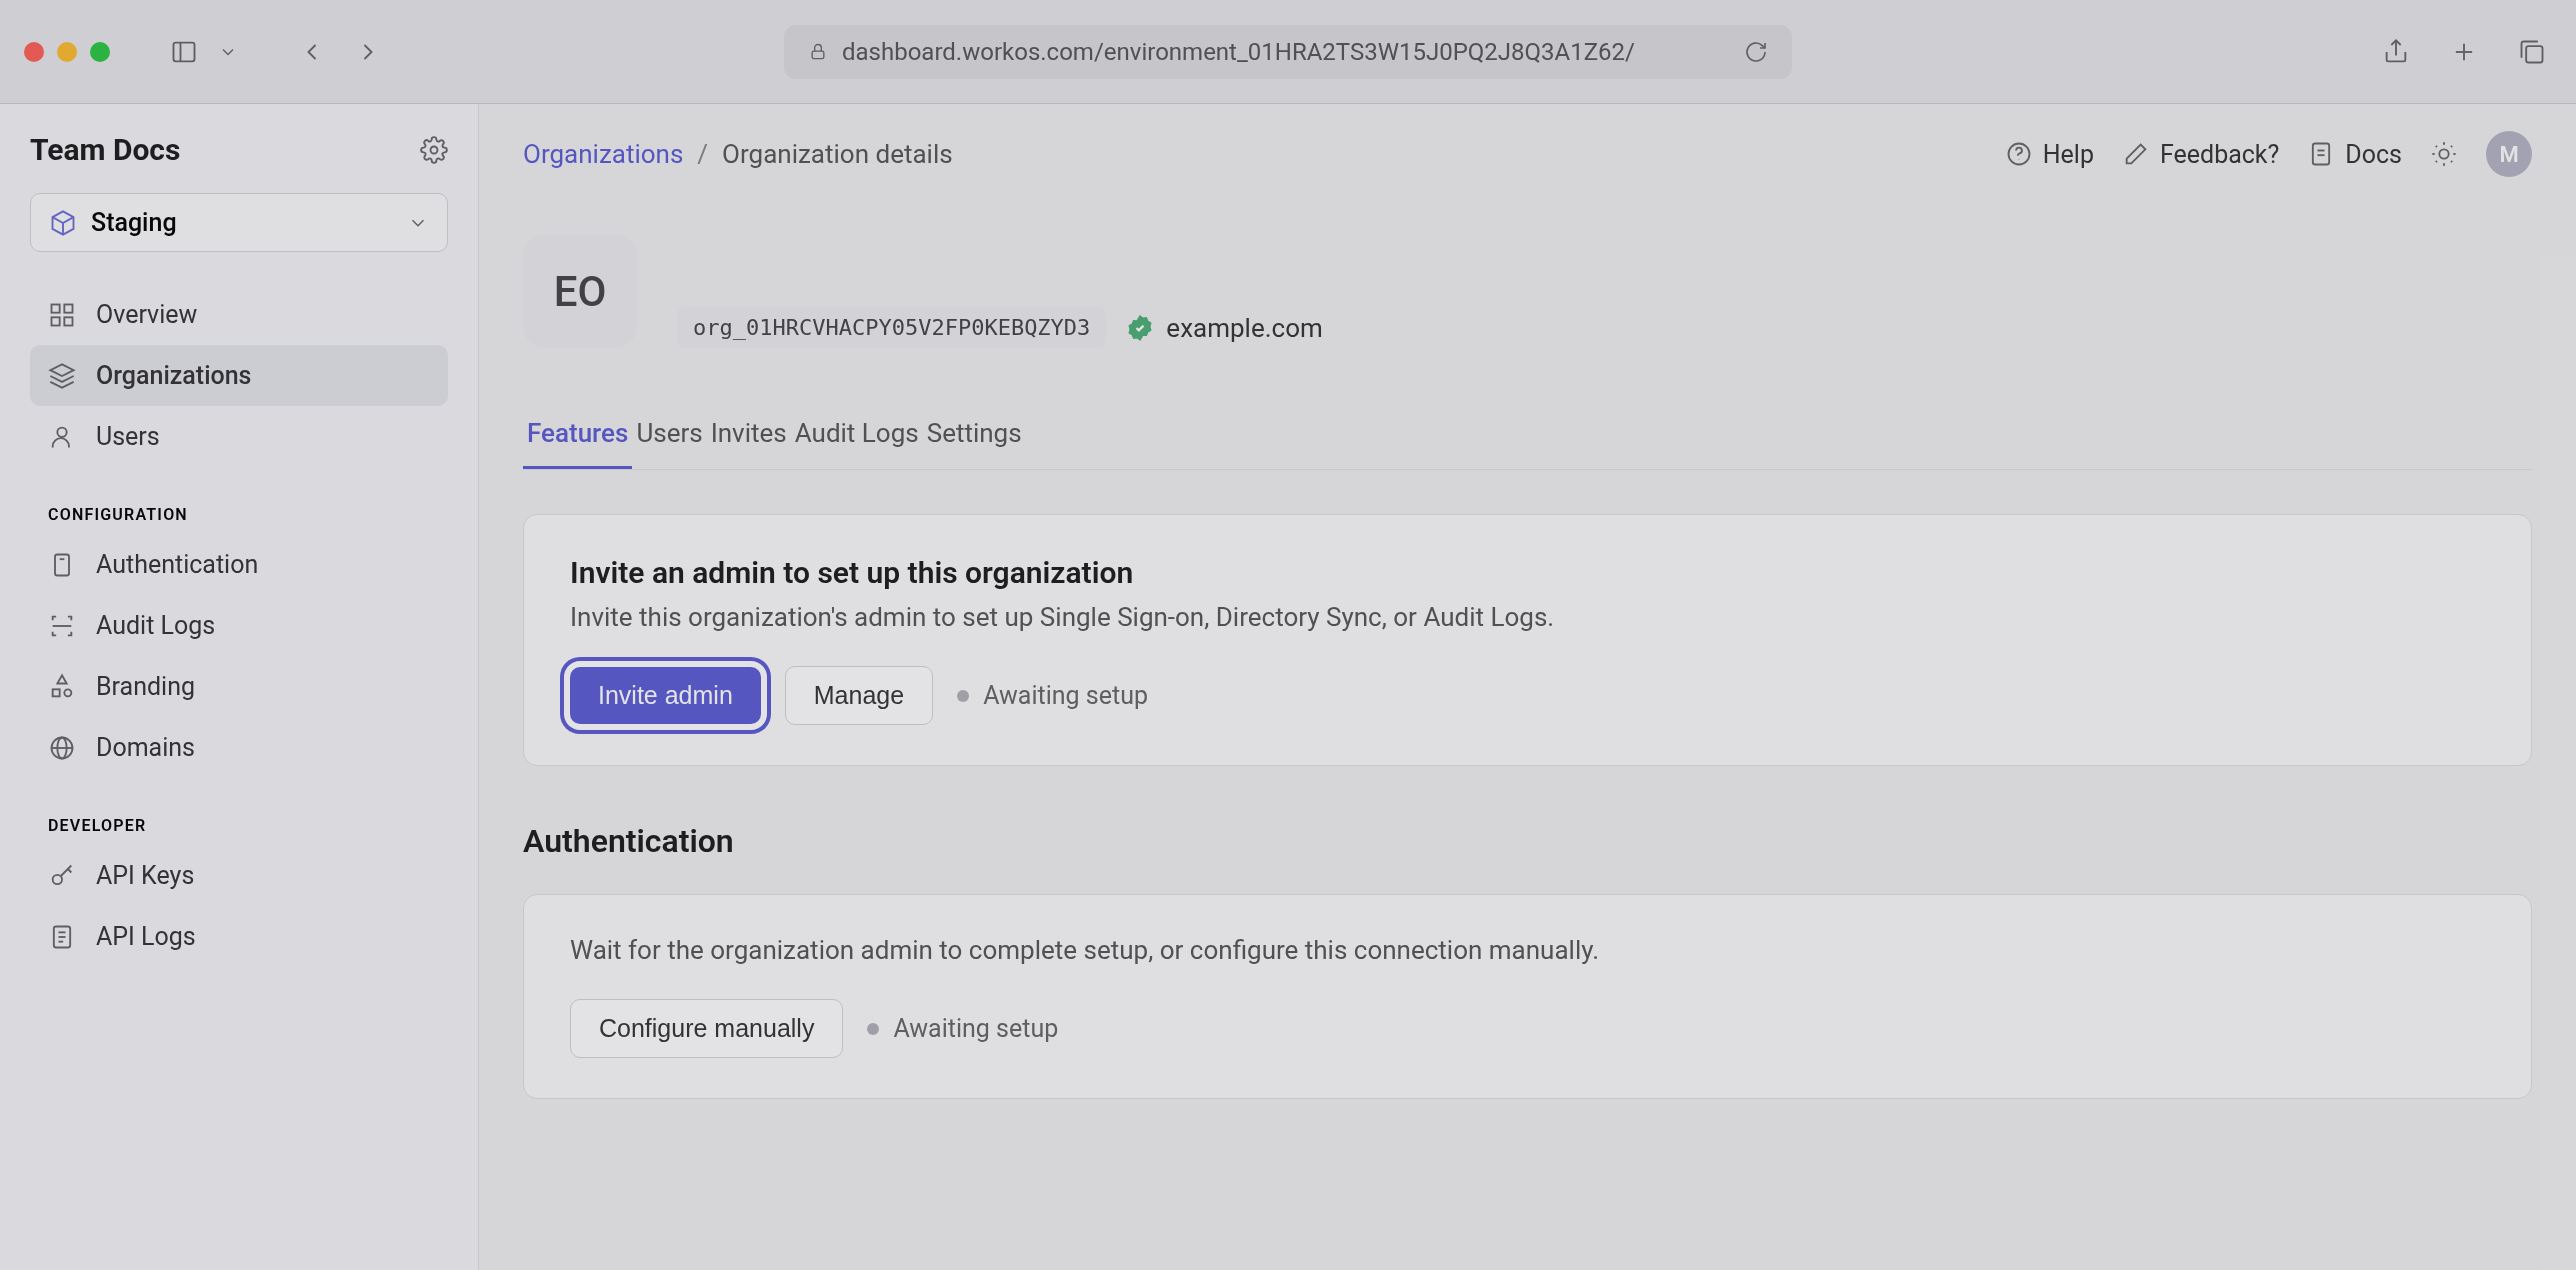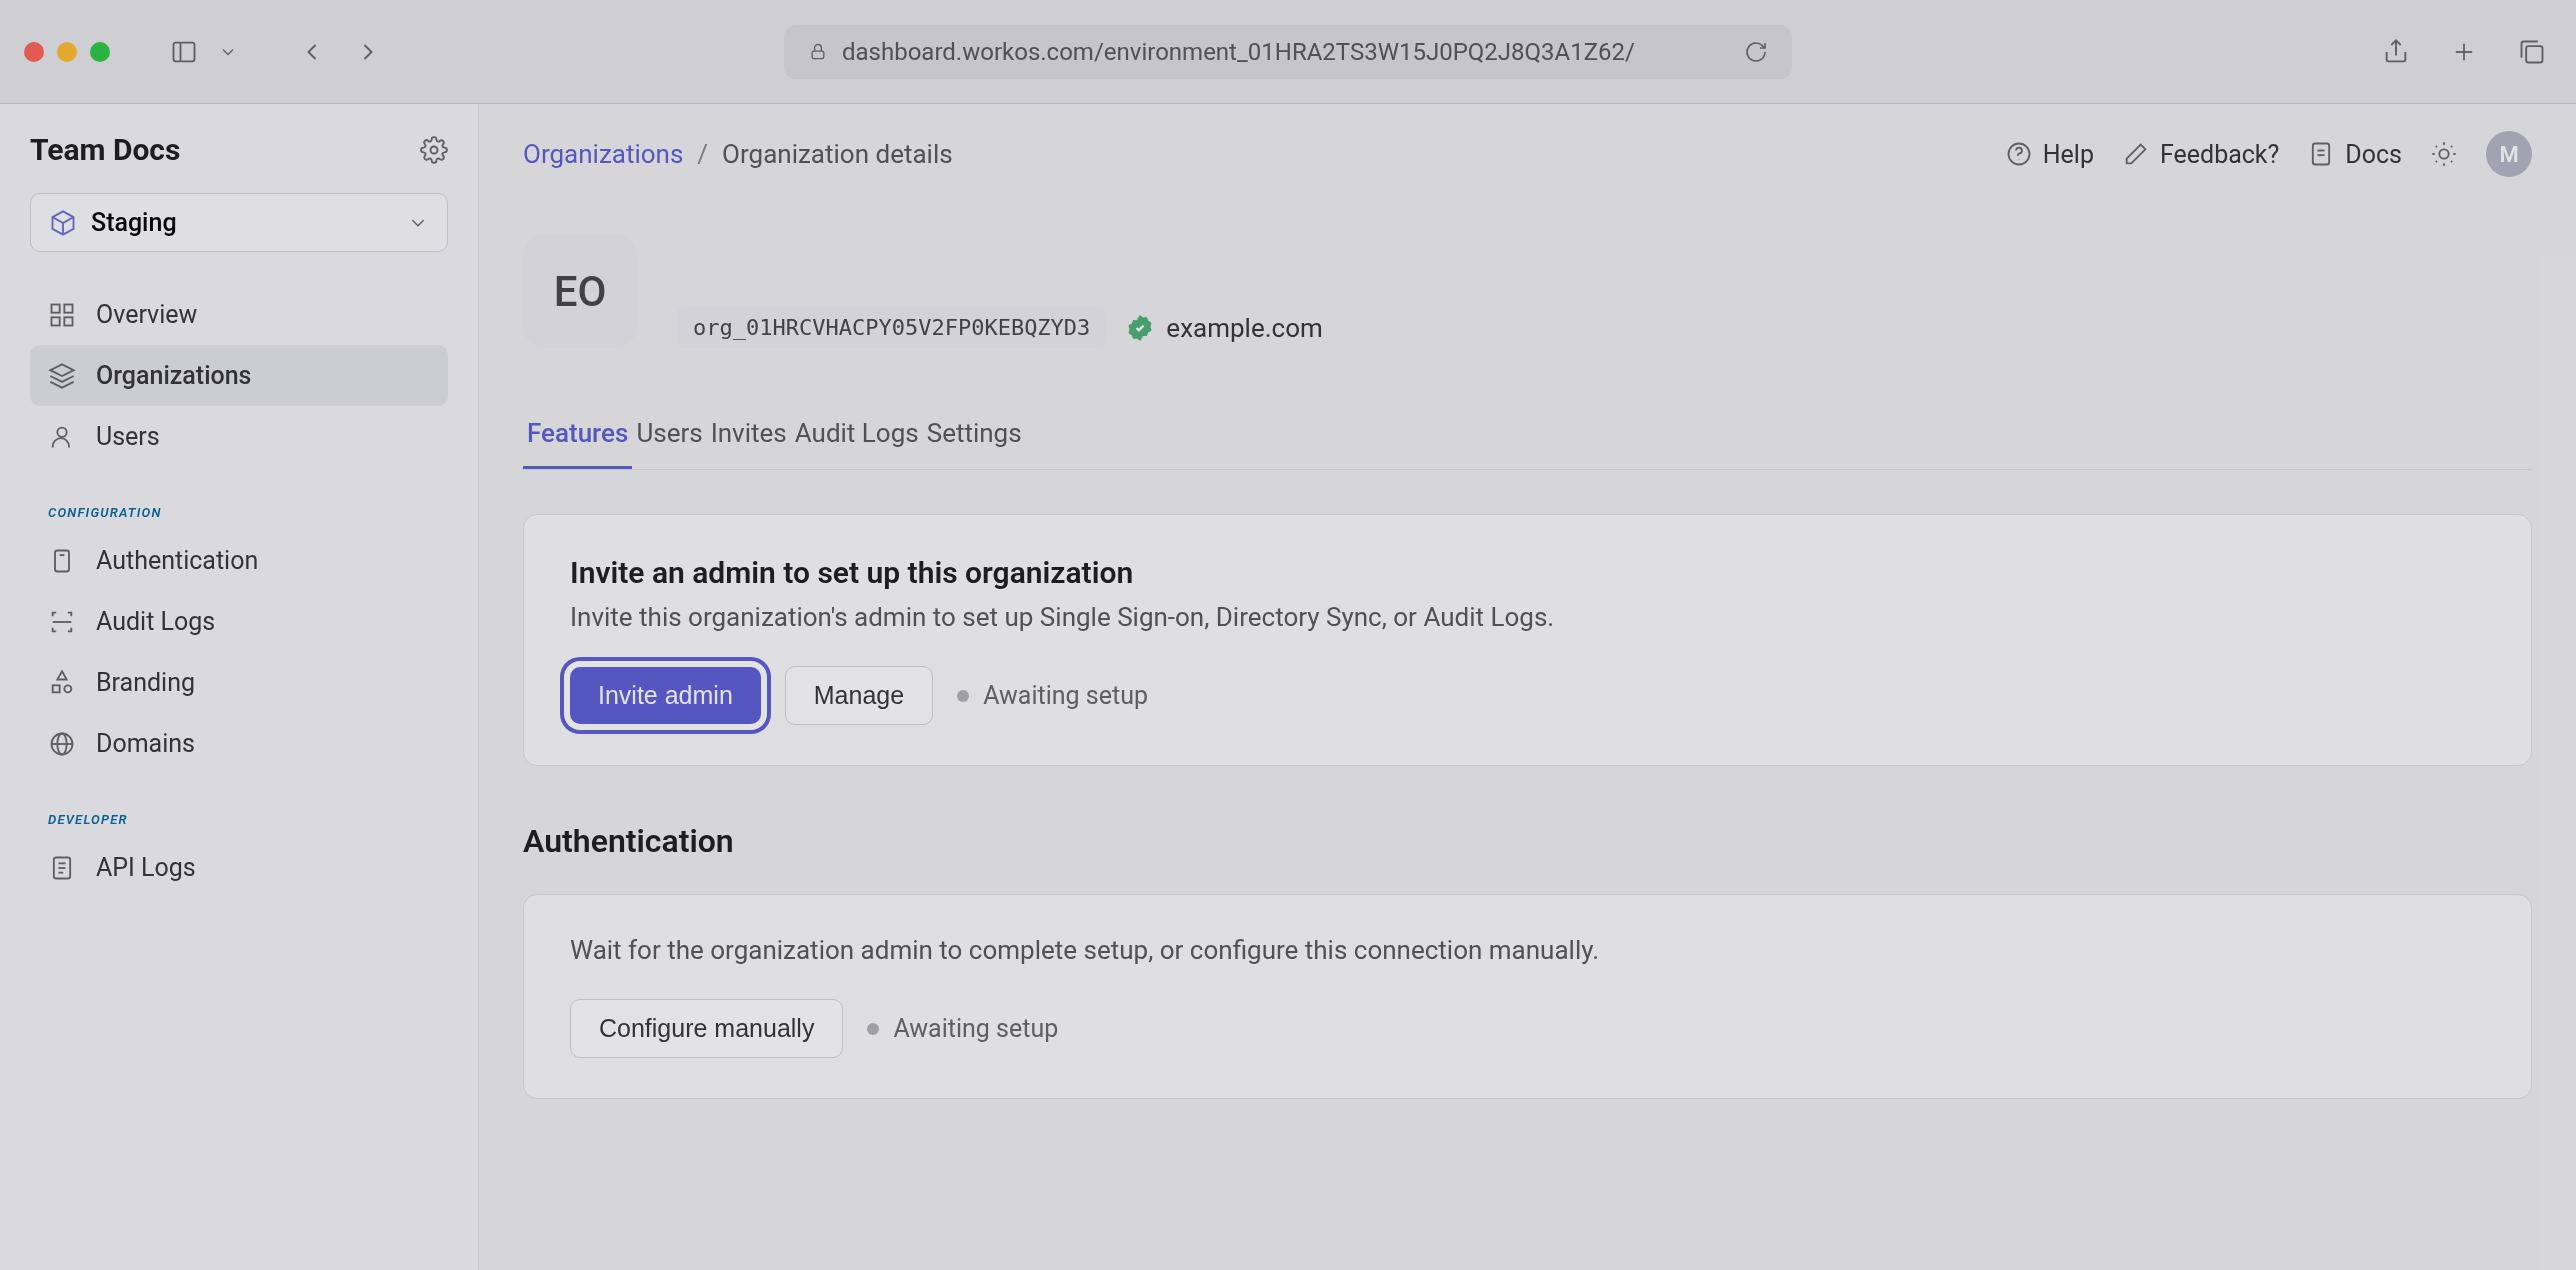--- a/index.html
+++ b/index.html
@@ -84,26 +84,25 @@
   align-items: center;
   gap: 20px;
   padding: 16px 18px;
   border-radius: 10px;
   color: #333;
   font-size: 25px;
   cursor: pointer;
 }
 .nav-item.active { background: #e5e5ea; font-weight: 500; }
 .nav-section-label {
-  font-size: 13px;
+  font-size: 16px;
   letter-spacing: 1.2px;
-  color: #0369a1;
+  color: #000000;
   margin: 38px 0 10px 18px;
   font-weight: 600;
-  font-style: italic;
 }
 
 
 .content { flex: 1; padding: 0 44px; overflow: auto; }
 .top-bar { display: flex; align-items: center; height: 100px; }
 .breadcrumb { display: flex; align-items: center; gap: 14px; font-size: 26px; }
 .breadcrumb-link { color: #5b5bd6; }
 .breadcrumb-sep { color: #888; }
 .breadcrumb-current { color: #555; }
 .top-actions { margin-left: auto; display: flex; align-items: center; gap: 28px; }
@@ -345,20 +344,30 @@
         <svg viewBox="0 0 24 24">
             <circle cx="12" cy="12" r="9"></circle>
             <ellipse cx="12" cy="12" rx="4" ry="9"></ellipse>
             <line x1="3" y1="12" x2="21" y2="12"></line>
           </svg>
       </span>
       <span>Domains</span>
     </div>
 
     <div class="nav-section-label">DEVELOPER</div>
+    <div class="nav-item">
+      <span class="icon">
+        <svg viewBox="0 0 24 24">
+            <circle cx="8" cy="15" r="4"></circle>
+            <path d="M11 12l9-9"></path>
+            <path d="M17 6l3 3"></path>
+          </svg>
+      </span>
+      <span>API Keys</span>
+    </div>
     <div class="nav-item">
       <span class="icon">
         <svg viewBox="0 0 24 24">
             <rect x="5" y="3" width="14" height="18" rx="2"></rect>
             <line x1="9" y1="8" x2="15" y2="8"></line>
             <line x1="9" y1="12" x2="15" y2="12"></line>
             <line x1="9" y1="16" x2="13" y2="16"></line>
           </svg>
       </span>
       <span>API Logs</span>

